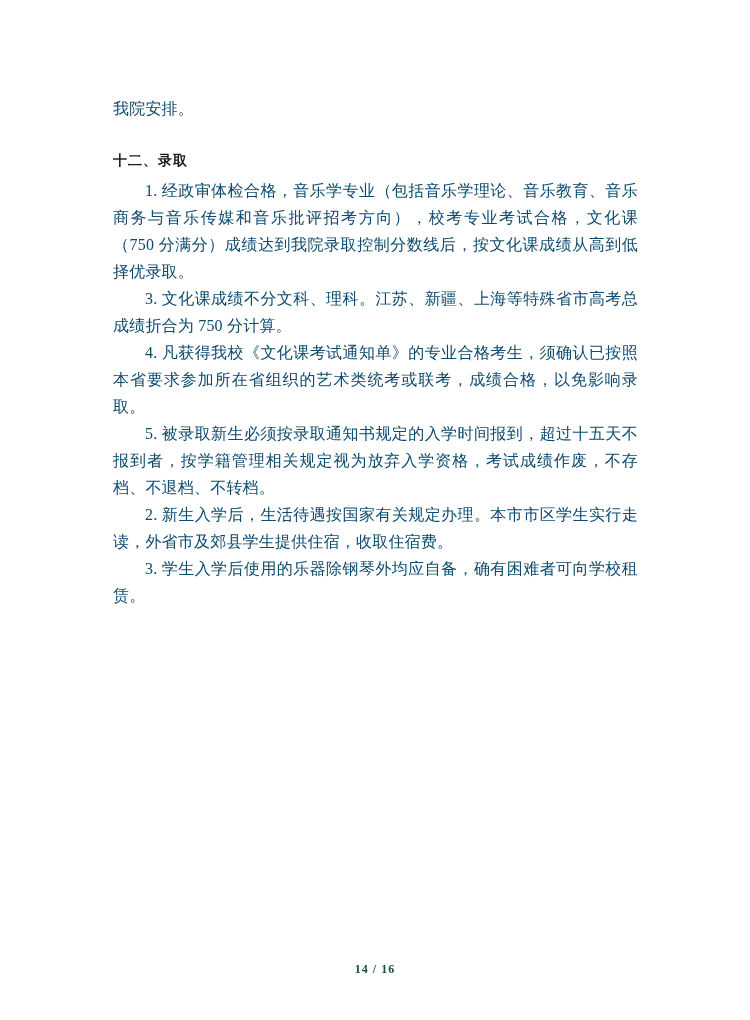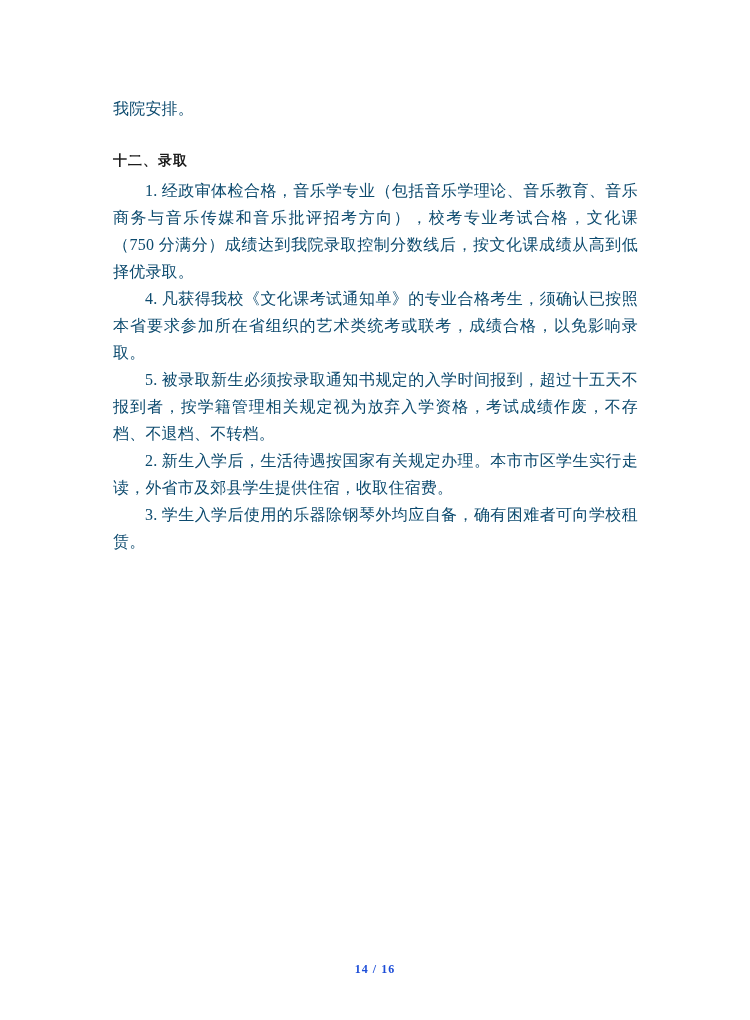--- a/index.html
+++ b/index.html
@@ -46,34 +46,35 @@
   }
   .footer {
     position: absolute;
     left: 0;
     right: 0;
     top: 962px;
     text-align: center;
     font-family: "Liberation Serif", "DejaVu Serif", serif;
     font-size: 12px;
     font-weight: 700;
-    color: #1d4ed8;
+    color: #14532d;
     letter-spacing: 1px;
   }
 </style>
 </head>
 <body>
 
 <div class="page">
   <div class="content">
 
     <p class="body-par no-indent">我院安排。</p>
 
     <h2 class="section-heading">十二、录取</h2>
     <p class="body-par">1. 经政审体检合格，音乐学专业（包括音乐学理论、音乐教育、音乐商务与音乐传媒和音乐批评招考方向），校考专业考试合格，文化课（750 分满分）成绩达到我院录取控制分数线后，按文化课成绩从高到低择优录取。</p>
+    <p class="body-par">3. 文化课成绩不分文科、理科。江苏、新疆、上海等特殊省市高考总成绩折合为 750 分计算。</p>
     <p class="body-par">4. 凡获得我校《文化课考试通知单》的专业合格考生，须确认已按照本省要求参加所在省组织的艺术类统考或联考，成绩合格，以免影响录取。</p>
     <p class="body-par">5. 被录取新生必须按录取通知书规定的入学时间报到，超过十五天不报到者，按学籍管理相关规定视为放弃入学资格，考试成绩作废，不存档、不退档、不转档。</p>
 
 
     <p class="body-par">2. 新生入学后，生活待遇按国家有关规定办理。本市市区学生实行走读，外省市及郊县学生提供住宿，收取住宿费。</p>
     <p class="body-par">3. 学生入学后使用的乐器除钢琴外均应自备，确有困难者可向学校租赁。</p>
 
   </div>
 
   <div class="footer">14 / 16</div>

